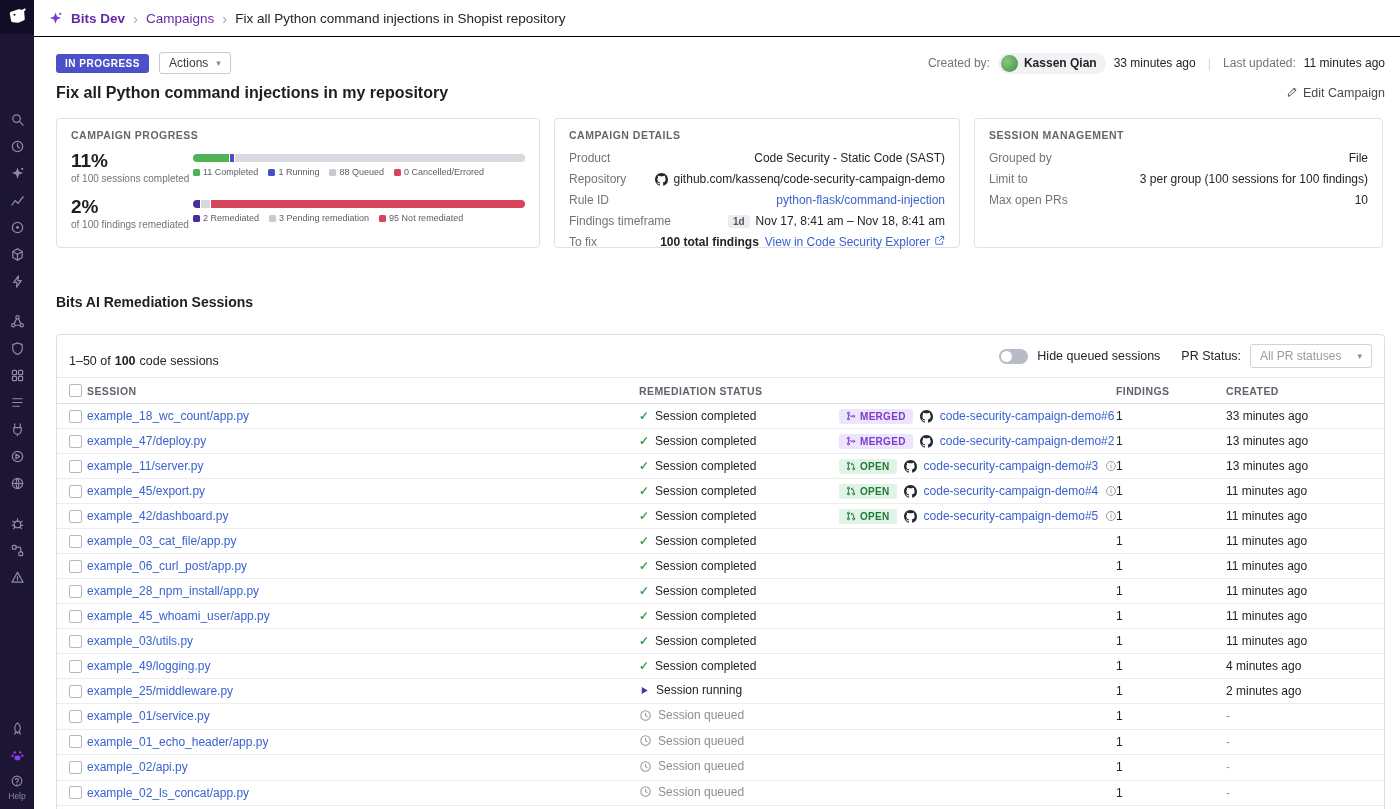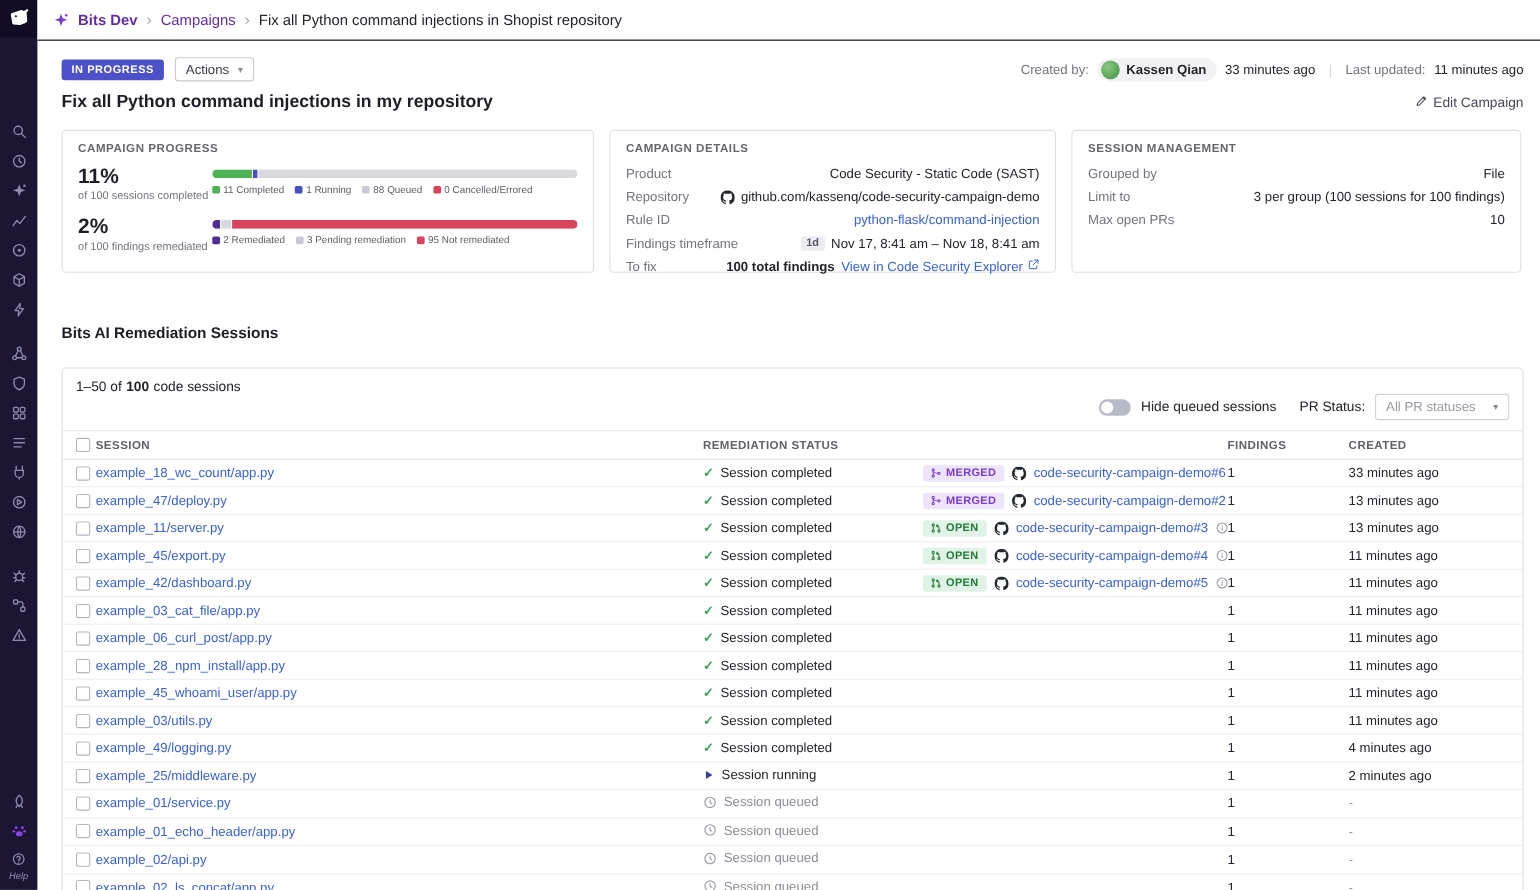--- a/index.html
+++ b/index.html
@@ -7,21 +7,21 @@
     --merged-text:#7a3bd0; --merged-bg:#eee4fb; --open-text:#1f7c36; --open-bg:#e1f2e6;
     --running:#3b3b98; --queued-text:#8d8d97; --red:#d6455c;
   }
   *{box-sizing:border-box;}
   body{margin:0;width:1400px;height:809px;overflow:hidden;background:#fff;color:#23232b;
        font-family:"Liberation Sans",sans-serif;font-size:12px;}
   a{text-decoration:none;cursor:pointer;}
   .app{display:flex;width:1400px;height:809px;}
 
   
-  .sidebar{width:16px;min-width:34px;background:#1c1533;display:flex;flex-direction:column;align-items:center;font-style:italic;}
+  .sidebar{width:16px;min-width:34px;background:#1c1533;display:flex;flex-direction:column;align-items:center;}
   .logo-block{width:34px;height:34px;background:#120c26;display:grid;place-items:center;cursor:pointer;}
   .side-nav{display:flex;flex-direction:column;align-items:center;padding-top:72px;width:100%;}
   .side-group{display:flex;flex-direction:column;align-items:center;margin-bottom:13px;}
   .side-icon{width:26px;height:27px;display:grid;place-items:center;color:#9089ad;cursor:pointer;}
   .side-icon.mascot{color:#8a3ff0;}
   .side-bottom{margin-top:auto;display:flex;flex-direction:column;align-items:center;}
   .help-block{display:flex;flex-direction:column;align-items:center;color:#9089ad;font-size:8.5px;
               padding:5px 0 8px;cursor:pointer;gap:1px;}
 
   
@@ -75,21 +75,21 @@
   .dlabel{color:#73737e;}
   .dvalue{color:#23232b;display:flex;align-items:center;gap:6px;}
   .badge-1d{background:#ececf1;color:#55555e;font-size:10px;padding:1px 5px;border-radius:3px;font-weight:700;}
   .bold{font-weight:700;}
   .blue-link{color:var(--link);display:inline-flex;align-items:center;gap:4px;cursor:pointer;}
   .gh{color:#24292f;display:inline-flex;}
 
   
   .section-title{font-size:14px;font-weight:700;margin-top:46px;color:#1d1d25;}
   .table-wrap{margin-top:24px;border:1px solid #dcdce2;border-radius:4px 4px 0 0;height:500px;overflow:hidden;background:#fff;}
-  .ttoolbar{display:flex;align-items:flex-start;padding:9px 12px;font-size:12.5px;flex-direction:column;}
+  .ttoolbar{display:flex;align-items:flex-end;padding:9px 12px;font-size:12.5px;}
   .count{display:flex;gap:4px;color:#23232b;}
   .count b{font-weight:700;}
   .tright{margin-left:auto;display:flex;align-items:center;gap:9px;}
   .toggle{width:29px;height:15px;border-radius:8px;background:#b9bac7;position:relative;cursor:pointer;}
   .knob{position:absolute;left:2px;top:2px;width:11px;height:11px;border-radius:50%;background:#fff;}
   .tg-label{color:#23232b;}
   .prs-label{color:#23232b;margin-left:12px;}
   .select{border:1px solid #d2d2d9;border-radius:3px;padding:4px 9px;display:flex;align-items:center;gap:16px;
           color:#9a9aa4;font-size:12px;cursor:pointer;background:#fff;}
   table{width:100%;border-collapse:collapse;table-layout:fixed;font-size:12px;}

